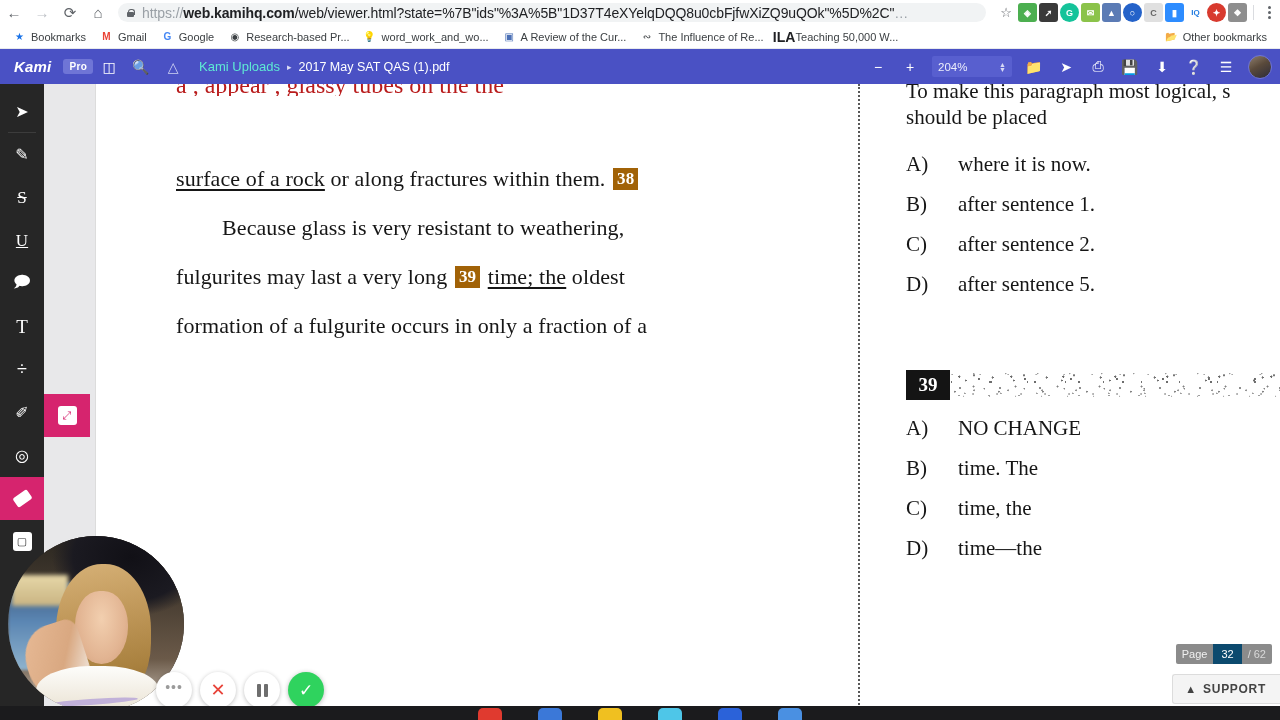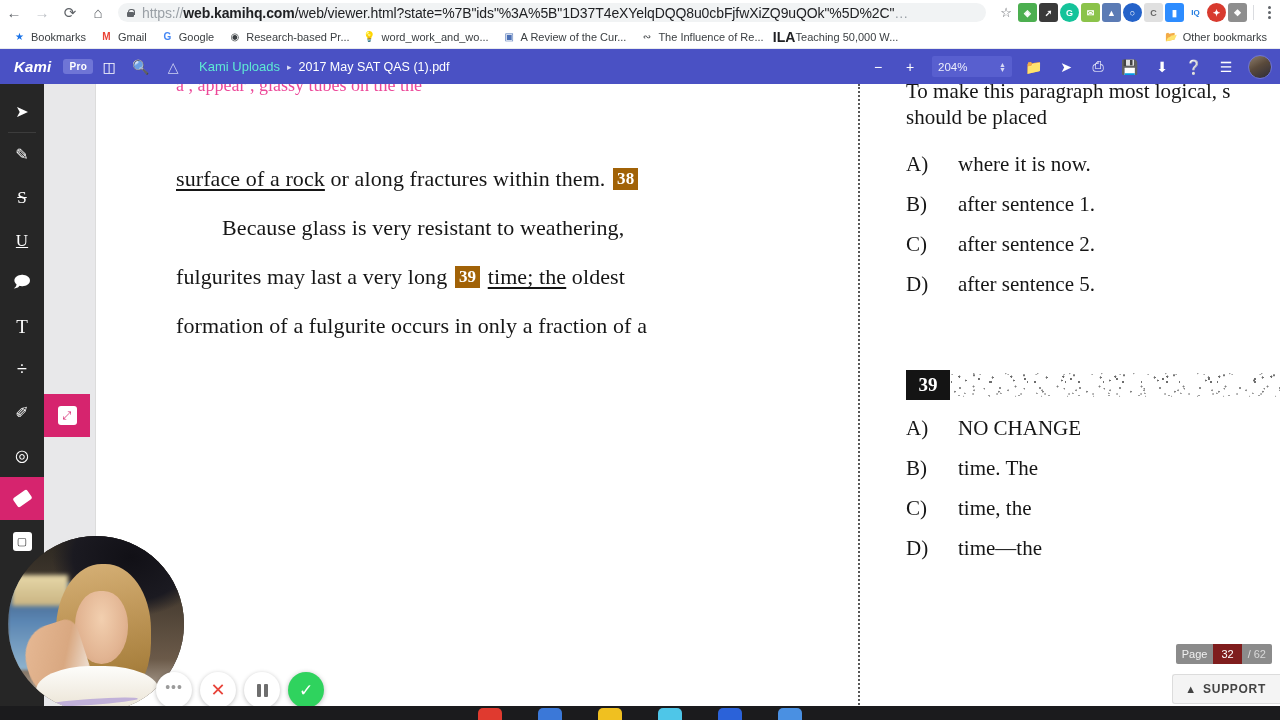--- a/index.html
+++ b/index.html
@@ -138,21 +138,21 @@
   .ln.indent { padding-left:46px; }
   .u { text-decoration:underline; text-underline-offset:3px; }
   .qnum {
     display:inline-block; background:#a16207; color:#ffffff; font-weight:700;
     font-size:17px; line-height:20px; padding:1px 4px; margin:0 2px; vertical-align:2px;
     font-family:"Liberation Serif", serif;
   }
   .cutline {
     position:absolute; left:80px; top:-4px; width:640px; height:16px; overflow:hidden;
   }
-  .cut-text { font-size:18px; line-height:22px; color:#ec4899; white-space:nowrap; position:relative; top:-6px;}
+  .cut-text { font-size:24px; line-height:22px; color:#b91c1c; white-space:nowrap; position:relative; top:-6px;}
 
   .q-stem { font-size:21px; line-height:26px; color:#161616; }
   .choices { margin-top:14px; }
   .choice { display:flex; font-size:21px; line-height:40px; color:#161616; }
   .choice .lt { width:52px; flex:0 0 auto; }
 
   .q39-head { position:relative; margin-top:0; height:32px; }
   .q39-badge {
     position:absolute; left:0; top:0; background:#141414; color:#fff; font-weight:700;
     font-size:19px; line-height:30px; width:44px; text-align:center;
@@ -184,21 +184,21 @@
                      44px 30px, 28px 30px, 30px 30px, 26px 30px, 32px 30px, 24px 30px;
     opacity:0.85;
   }
 
   
   .page-ind {
     position:absolute; right:8px; bottom:56px; height:20px; background:#8b8b8b; color:#f0f0f0;
     display:flex; align-items:center; border-radius:2px; font-size:11px; overflow:hidden; z-index:8;
   }
   .page-ind .lbl { padding:0 6px; }
-  .page-ind .num { background:#7f1d1d; color:#fff; padding:8px 8px; line-height:20px; }
+  .page-ind .num { background:#0c4a6e; color:#fff; padding:8px 8px; line-height:20px; }
   .page-ind .tot { padding:0 6px; color:#d9d9d9; }
   .support {
     position:absolute; right:0; bottom:16px; height:30px; background:#f4f4f4;
     border:1px solid #dcdcdc; border-right:none; border-radius:3px 0 0 3px;
     display:flex; align-items:center; gap:7px; padding:0 14px 0 12px; z-index:8;
   }
   .support .caret { font-size:11px; color:#444; }
   .support .txt { font-size:12px; letter-spacing:0.7px; color:#444; font-weight:600; }
 
   

